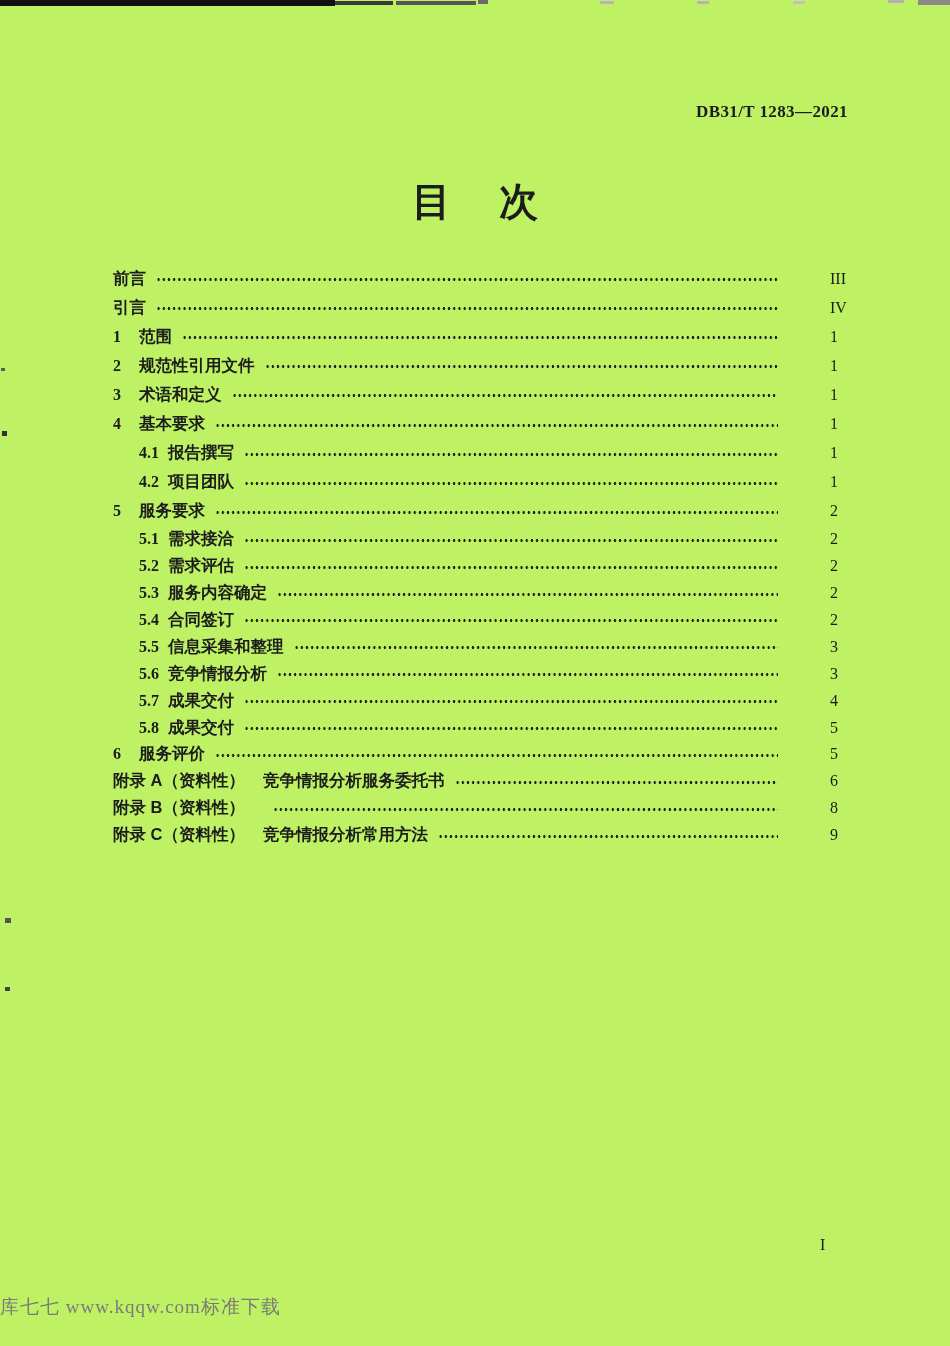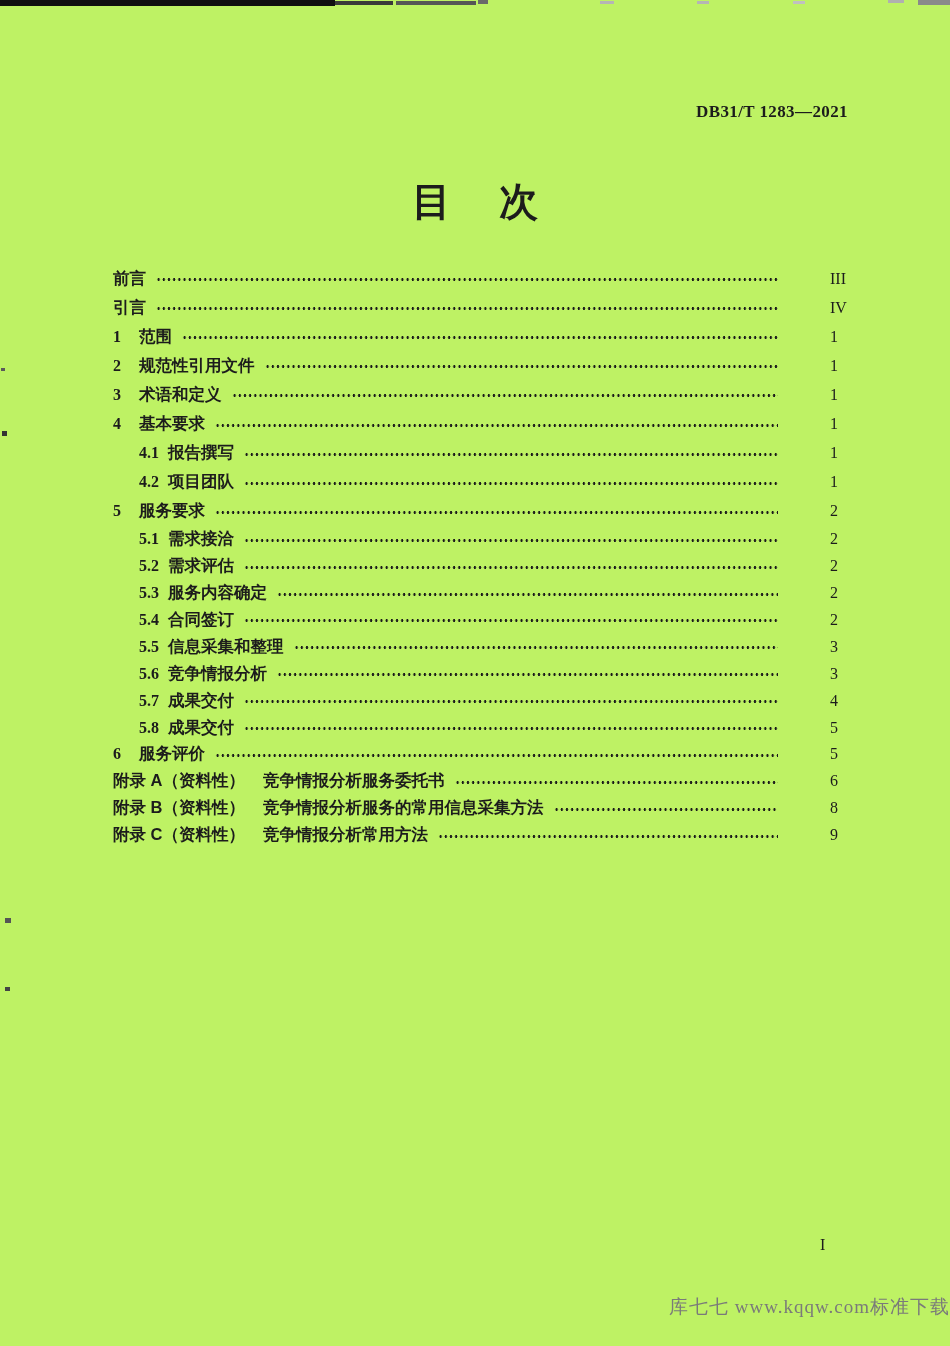--- a/index.html
+++ b/index.html
@@ -110,21 +110,21 @@
     left: 820px;
     font-family: "Liberation Serif", serif;
     font-size: 16px;
     font-weight: 400;
   }
   .watermark {
     position: absolute;
     top: 1294px;
     left: 0;
     width: 100%;
-    text-align: right;
+    text-align: left;
     font-family: "Liberation Serif", serif;
     font-size: 19px;
     color: #7a7a7a;
     letter-spacing: 1px;
   }
 </style>
 </head>
 <body>
 
 <div class="page">
@@ -278,21 +278,20 @@
 
     <div class="row lv2">
       <span class="num">附录 A（资料性）</span>
       <span class="ttl">竞争情报分析服务委托书</span>
       <span class="leader"></span>
       <span class="pg">6</span>
     </div>
 
     <div class="row lv2">
       <span class="num">附录 B（资料性）</span>
-      <span class="ttl">竞争情报分析服务的常用信息采集方法</span>
       <span class="leader"></span>
       <span class="pg">8</span>
     </div>
 
     <div class="row lv2">
       <span class="num">附录 C（资料性）</span>
       <span class="ttl">竞争情报分析常用方法</span>
       <span class="leader"></span>
       <span class="pg">9</span>
     </div>

